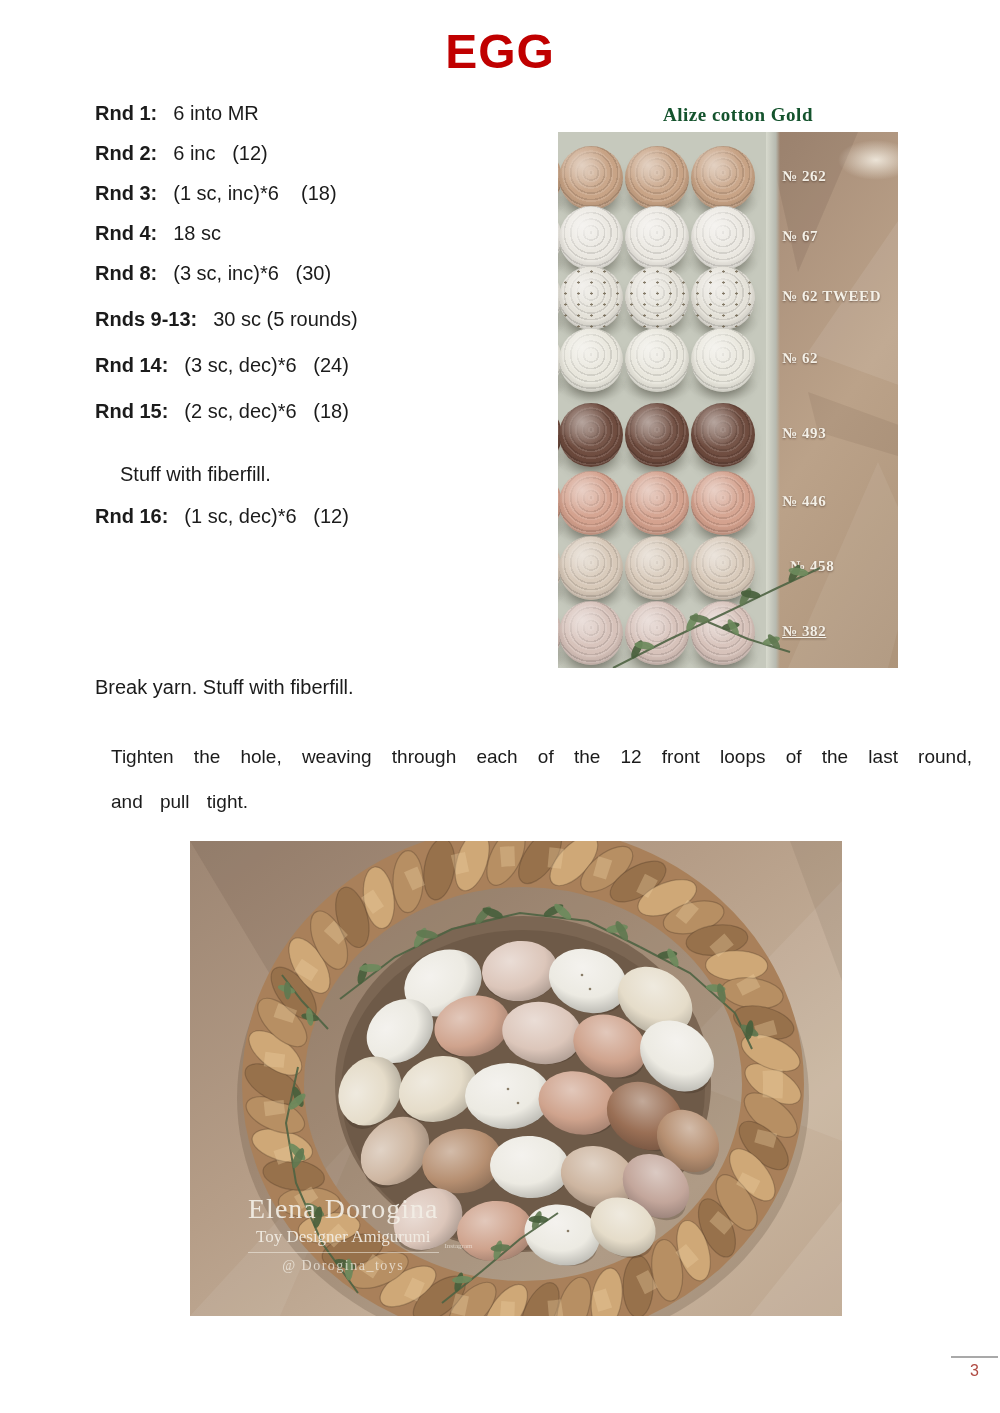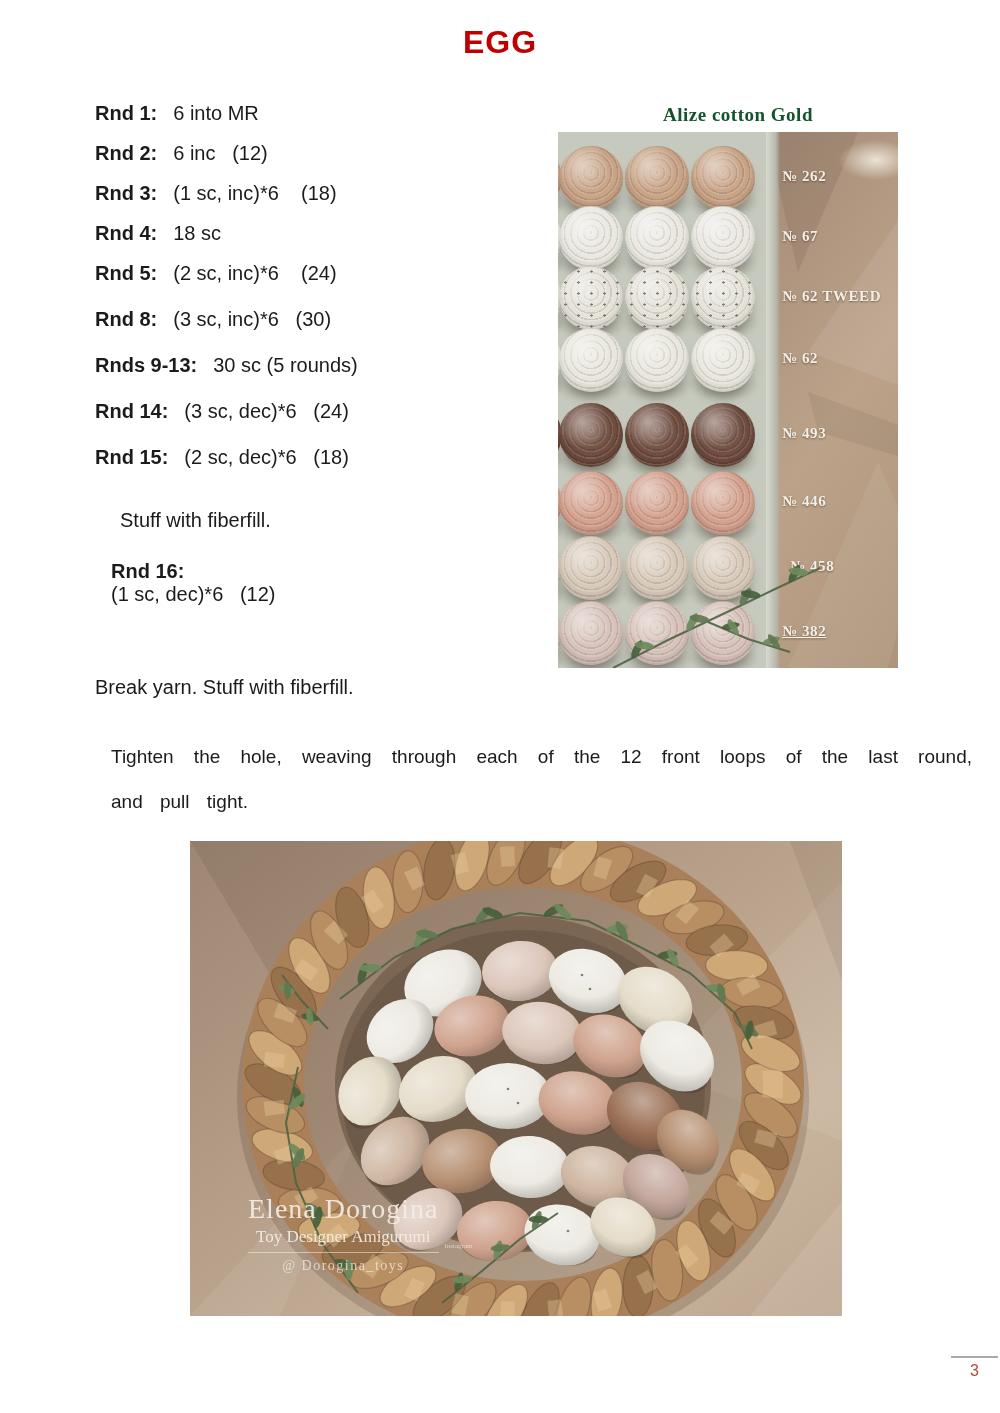--- a/index.html
+++ b/index.html
@@ -1,29 +1,29 @@
 <!DOCTYPE html>
 <html><head>
 <meta charset="utf-8">
 <style>
   html,body{margin:0;padding:0;background:#ffffff;}
   .page{position:relative;width:1000px;height:1413px;background:#ffffff;overflow:hidden;
         font-family:"Liberation Sans",sans-serif;color:#1b1b1b;}
 
   .title{position:absolute;top:24px;left:0;width:1000px;text-align:center;
-         font-size:32px;font-weight:bold;letter-spacing:1px;margin:0;}
+         font-size:48px;font-weight:bold;letter-spacing:1px;margin:0;}
 
   
   .rounds{position:absolute;left:95px;top:102px;width:460px;}
   .round-row{display:flex;align-items:baseline;height:46px;}
   .round-row.tight{height:40px;}
   .rnd-label{font-weight:bold;font-size:20px;white-space:pre;}
   .rnd-text{font-size:20px;margin-left:16px;white-space:pre;}
   .stuff-note{font-size:20px;padding-left:25px;height:56px;display:flex;align-items:center;white-space:pre;}
-  .final-row{margin-top:12px;flex-direction:column;}
+  .final-row{margin-top:3px;}
 
   
   .yarn-photo{position:absolute;left:558px;top:104px;width:360px;margin:0;}
   .yarn-title{text-align:center;font-family:"Liberation Serif",serif;font-weight:bold;
               font-size:19px;color:#3d2a27;letter-spacing:.5px;margin:0 0 6px 0;}
   .photo-area{position:relative;width:340px;height:536px;overflow:hidden;}
   .photo-svg,.sprig-svg{position:absolute;left:0;top:0;pointer-events:none;}
   .carton{position:absolute;left:0;top:0;width:208px;height:536px;}
   .carton-edge{position:absolute;left:208px;top:0;width:14px;height:536px;
                background:linear-gradient(90deg,#d8dace,#b7bab0 70%,rgba(183,186,176,0));}
@@ -70,24 +70,20 @@
         <span class="rnd-label">Rnd 2:</span>
         <span class="rnd-text">6 inc   (12)</span>
       </div>
       <div class="round-row tight">
         <span class="rnd-label">Rnd 3:</span>
         <span class="rnd-text">(1 sc, inc)*6    (18)</span>
       </div>
       <div class="round-row tight">
         <span class="rnd-label">Rnd 4:</span>
         <span class="rnd-text">18 sc</span>
-      </div>
-      <div class="round-row">
-        <span class="rnd-label">Rnd 5:</span>
-        <span class="rnd-text">(2 sc, inc)*6    (24)</span>
       </div>
       <div class="round-row">
         <span class="rnd-label">Rnd 8:</span>
         <span class="rnd-text">(3 sc, inc)*6   (30)</span>
       </div>
       <div class="round-row">
         <span class="rnd-label">Rnds 9-13:</span>
         <span class="rnd-text">30 sc (5 rounds)</span>
       </div>
       <div class="round-row">

